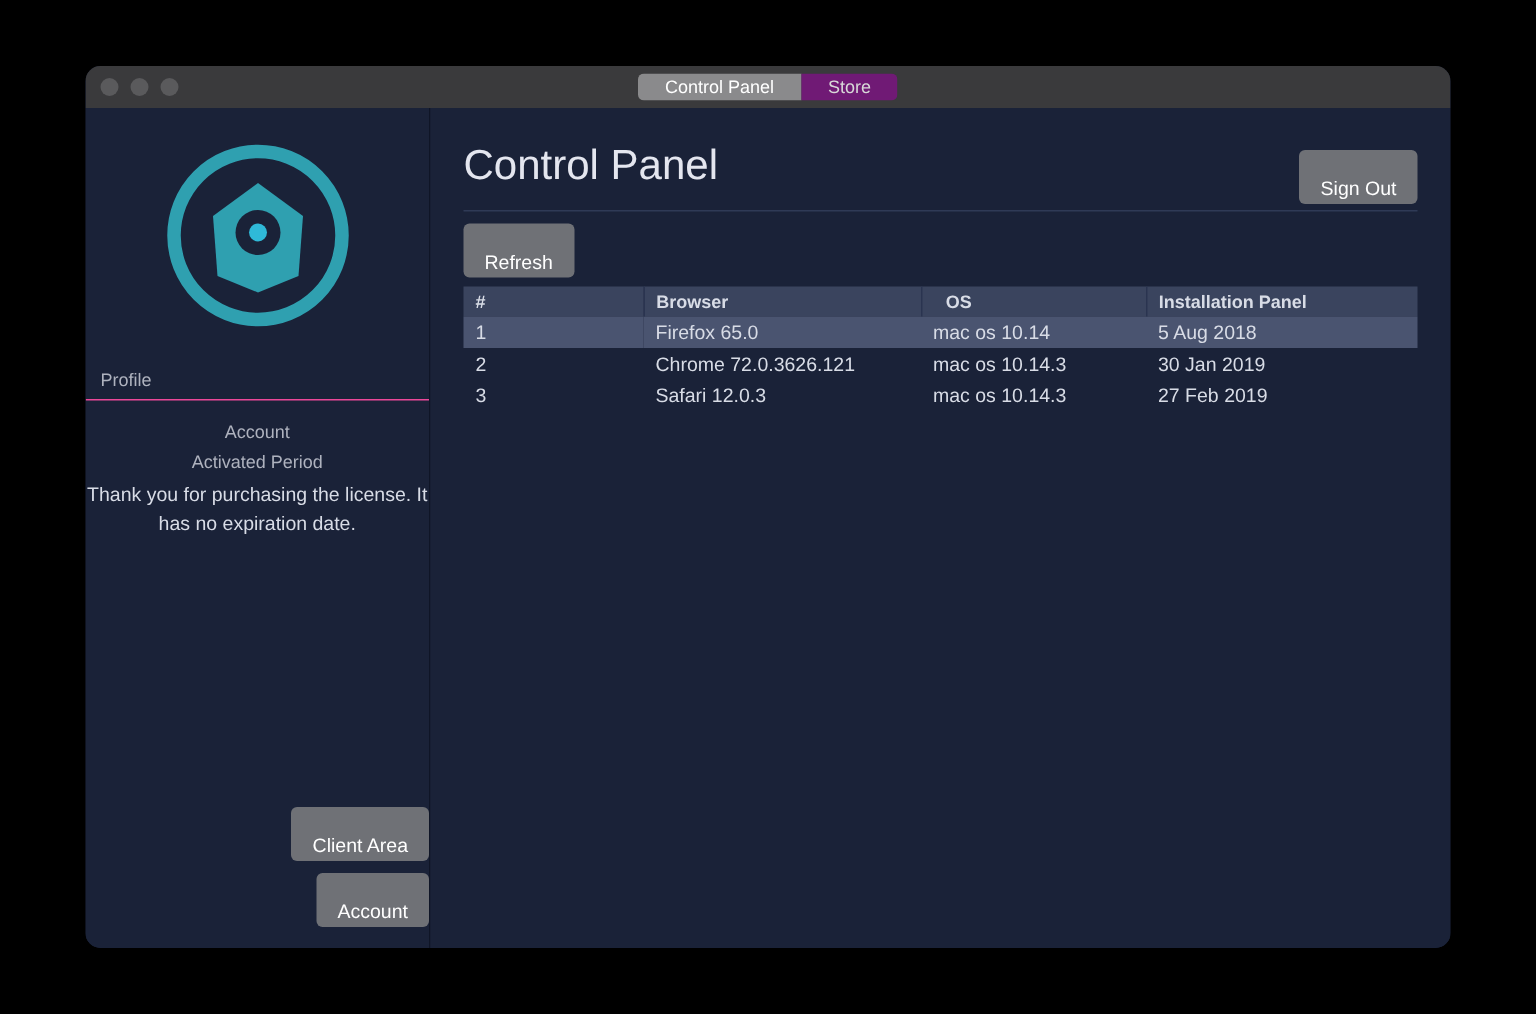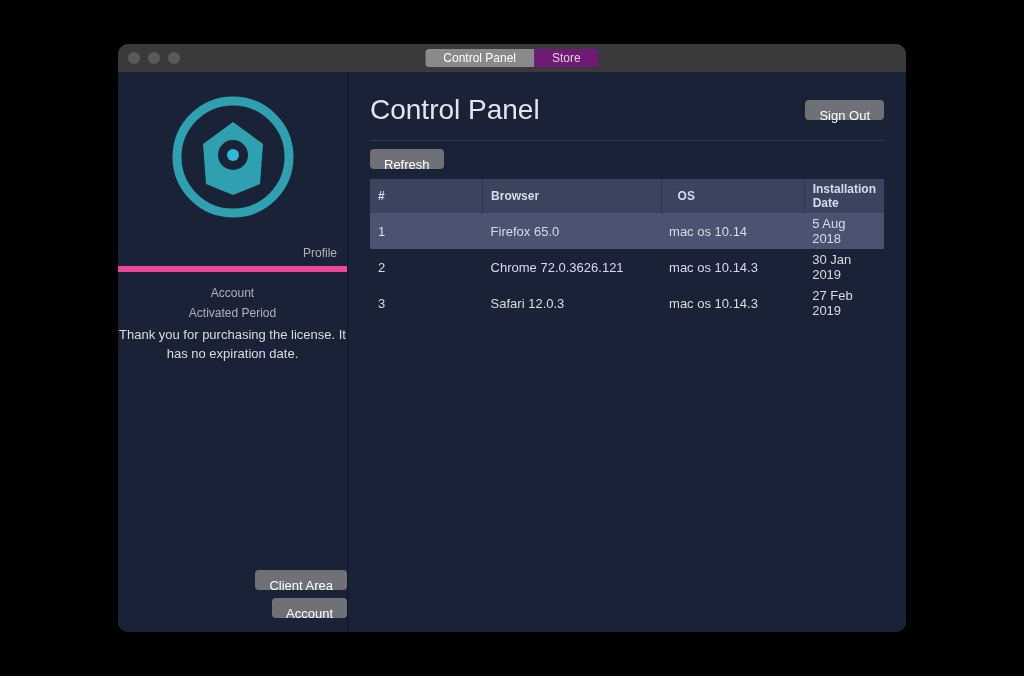--- a/index.html
+++ b/index.html
@@ -7,21 +7,21 @@
       background: #000;
       font-family: -apple-system, BlinkMacSystemFont, "Helvetica Neue", sans-serif;
       width: 1024px;
       height: 676px;
       display: flex;
       align-items: center;
       justify-content: center;
       overflow: hidden;
     }
     .window {
-      width: 788px;
+      width: 910px;
       height: 588px;
       background: #1a2238;
       border-radius: 10px;
       overflow: hidden;
       position: relative;
       box-shadow: 0 20px 60px rgba(0,0,0,0.6);
       display: flex;
       flex-direction: column;
     }
     .titlebar {
@@ -79,22 +79,21 @@
     }
     .logo-wrap {
       display: flex;
       justify-content: center;
       padding: 20px 0 18px 0;
     }
     .section-label {
       padding: 6px 10px;
       font-size: 12px;
       color: #aeb2be;
-      border-bottom: 6px solid #ec4899;
-      text-align: right;
+      border-bottom: 1px solid #ec4899;
     }
     .section-content {
       padding: 14px 0;
       text-align: center;
     }
     .field-label {
       font-size: 12px;
       color: #aeb2be;
       margin-bottom: 6px;
     }
@@ -129,21 +128,21 @@
       align-items: flex-end;
       gap: 8px;
       padding-bottom: 14px;
     }
     .btn {
       background: #6f7176;
       color: #fff;
       border: none;
       border-radius: 4px;
       font-size: 13px;
-      padding: 8px 14px;
+      padding: 18px 14px;
       height: 20px;
       line-height: 16px;
       cursor: pointer;
     }
     .main {
       flex: 1;
       background: #1a2238;
       padding: 22px 22px 0 22px;
       color: #d8dce6;
       display: flex;
@@ -244,21 +243,21 @@
       <div>
         <button class="btn">Refresh</button>
       </div>
 
       <table>
         <thead>
           <tr>
             <th class="col-num">#</th>
             <th class="col-browser">Browser</th>
             <th class="col-os">OS</th>
-            <th>Installation Date</th>
+            <th>Installation Panel</th>
           </tr>
         </thead>
         <tbody id="rows">
             <tr class="selected">
               <td>1</td>
               <td>Firefox 65.0</td>
               <td>mac os 10.14</td>
               <td>5 Aug 2018</td>
             </tr>
             <tr>

